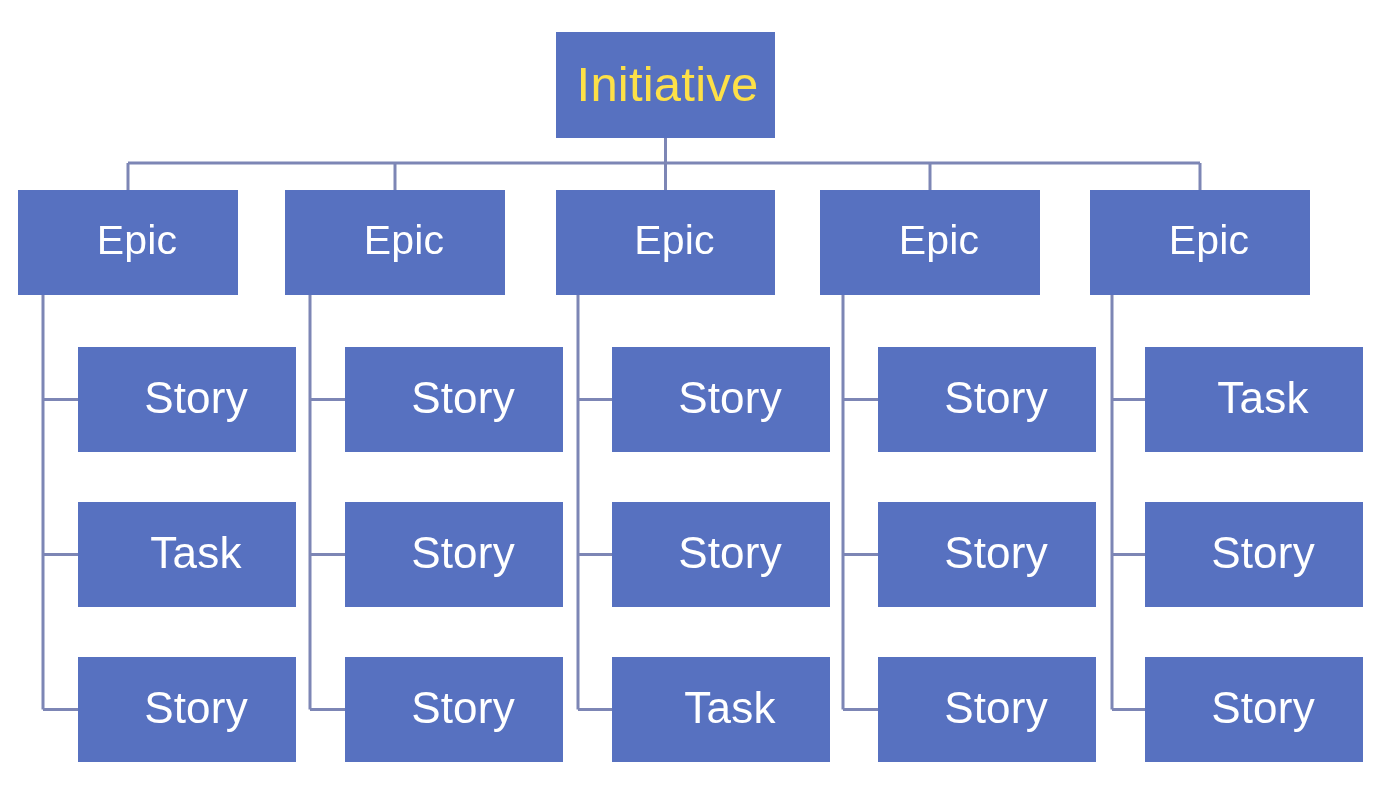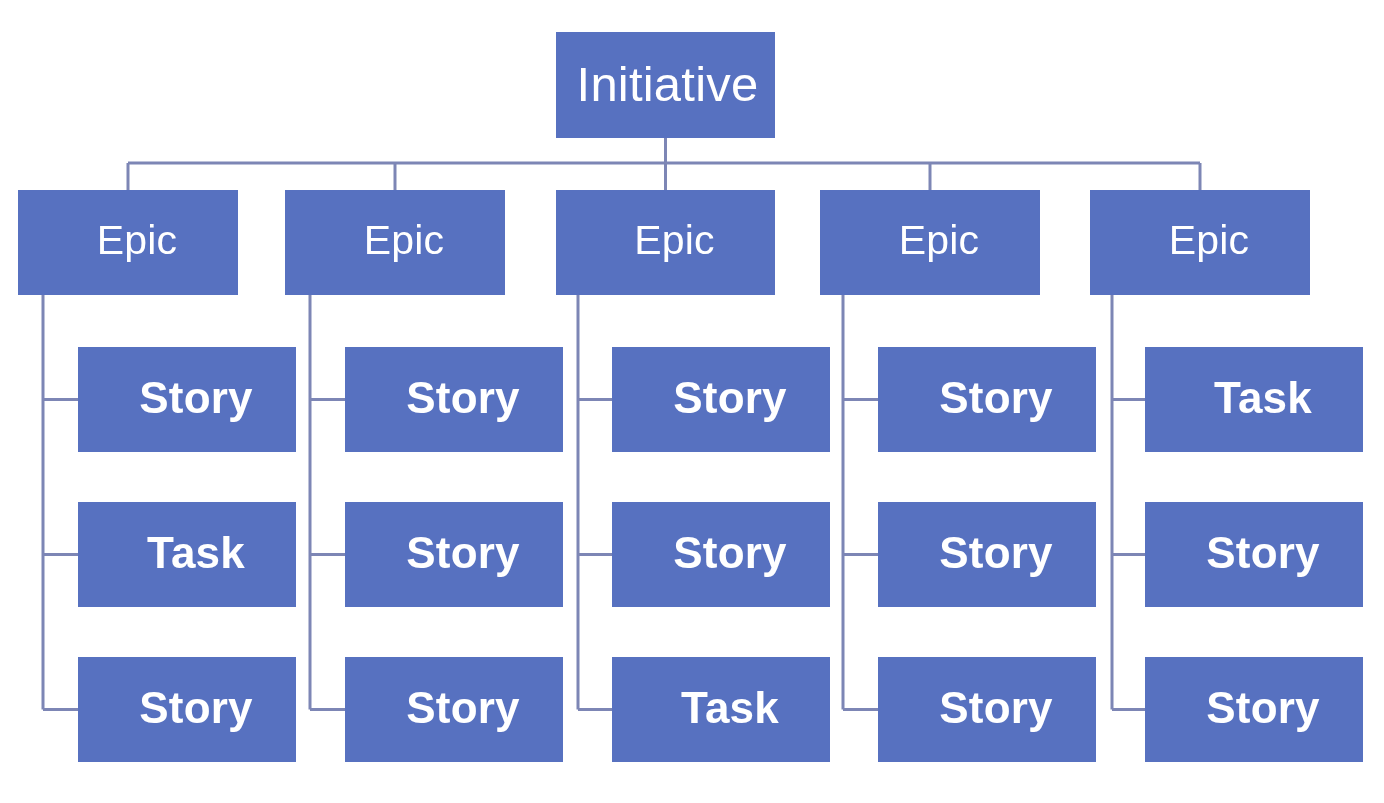--- a/index.html
+++ b/index.html
@@ -47,21 +47,20 @@
     font-size: 49px;
   }
   .node.root .label {
     transform: translateX(2px) translateY(-1px);
   }
   .node.epic {
     font-size: 41px;
   }
   .node.leaf {
     font-size: 44px;
-    font-weight: bold;
   }
 </style>
 </head>
 <body>
 
 <div id="canvas">
   <svg id="wires" viewBox="0 0 1384 803" width="1384" height="803" xmlns="http://www.w3.org/2000/svg" aria-hidden="true">
       <line x1="665.5" y1="138" x2="665.5" y2="163" stroke="#7D86B5" stroke-width="3"></line>
       <line x1="128" y1="163" x2="1200" y2="163" stroke="#7D86B5" stroke-width="3"></line>
       <line x1="128" y1="163" x2="128" y2="190" stroke="#7D86B5" stroke-width="3"></line>
@@ -84,21 +83,21 @@
       <line x1="843" y1="399.5" x2="878" y2="399.5" stroke="#7D86B5" stroke-width="3"></line>
       <line x1="843" y1="554.5" x2="878" y2="554.5" stroke="#7D86B5" stroke-width="3"></line>
       <line x1="843" y1="709.5" x2="878" y2="709.5" stroke="#7D86B5" stroke-width="3"></line>
       <line x1="1200" y1="163" x2="1200" y2="190" stroke="#7D86B5" stroke-width="3"></line>
       <line x1="1112" y1="295" x2="1112" y2="709.5" stroke="#7D86B5" stroke-width="3"></line>
       <line x1="1112" y1="399.5" x2="1145" y2="399.5" stroke="#7D86B5" stroke-width="3"></line>
       <line x1="1112" y1="554.5" x2="1145" y2="554.5" stroke="#7D86B5" stroke-width="3"></line>
       <line x1="1112" y1="709.5" x2="1145" y2="709.5" stroke="#7D86B5" stroke-width="3"></line>
     </svg>
   <div id="nodes">
-      <div class="node root" style="left: 556px; top: 32px; width: 219px; height: 106px; background: rgb(87, 113, 192); color: #ffffff;">
+      <div class="node root" style="left: 556px; top: 32px; width: 219px; height: 106px; background: rgb(87, 113, 192); color: #fde047;">
         <span class="label">Initiative</span>
       </div>
       <div class="node epic" style="left: 18px; top: 190px; width: 220px; height: 105px; background: rgb(87, 113, 192); color: rgb(255, 255, 255);">
         <span class="label">Epic</span>
       </div>
       <div class="node leaf" style="left: 78px; top: 347px; width: 218px; height: 105px; background: rgb(87, 113, 192); color: rgb(255, 255, 255);">
         <span class="label">Story</span>
       </div>
       <div class="node leaf" style="left: 78px; top: 502px; width: 218px; height: 105px; background: rgb(87, 113, 192); color: rgb(255, 255, 255);">
         <span class="label">Task</span>

